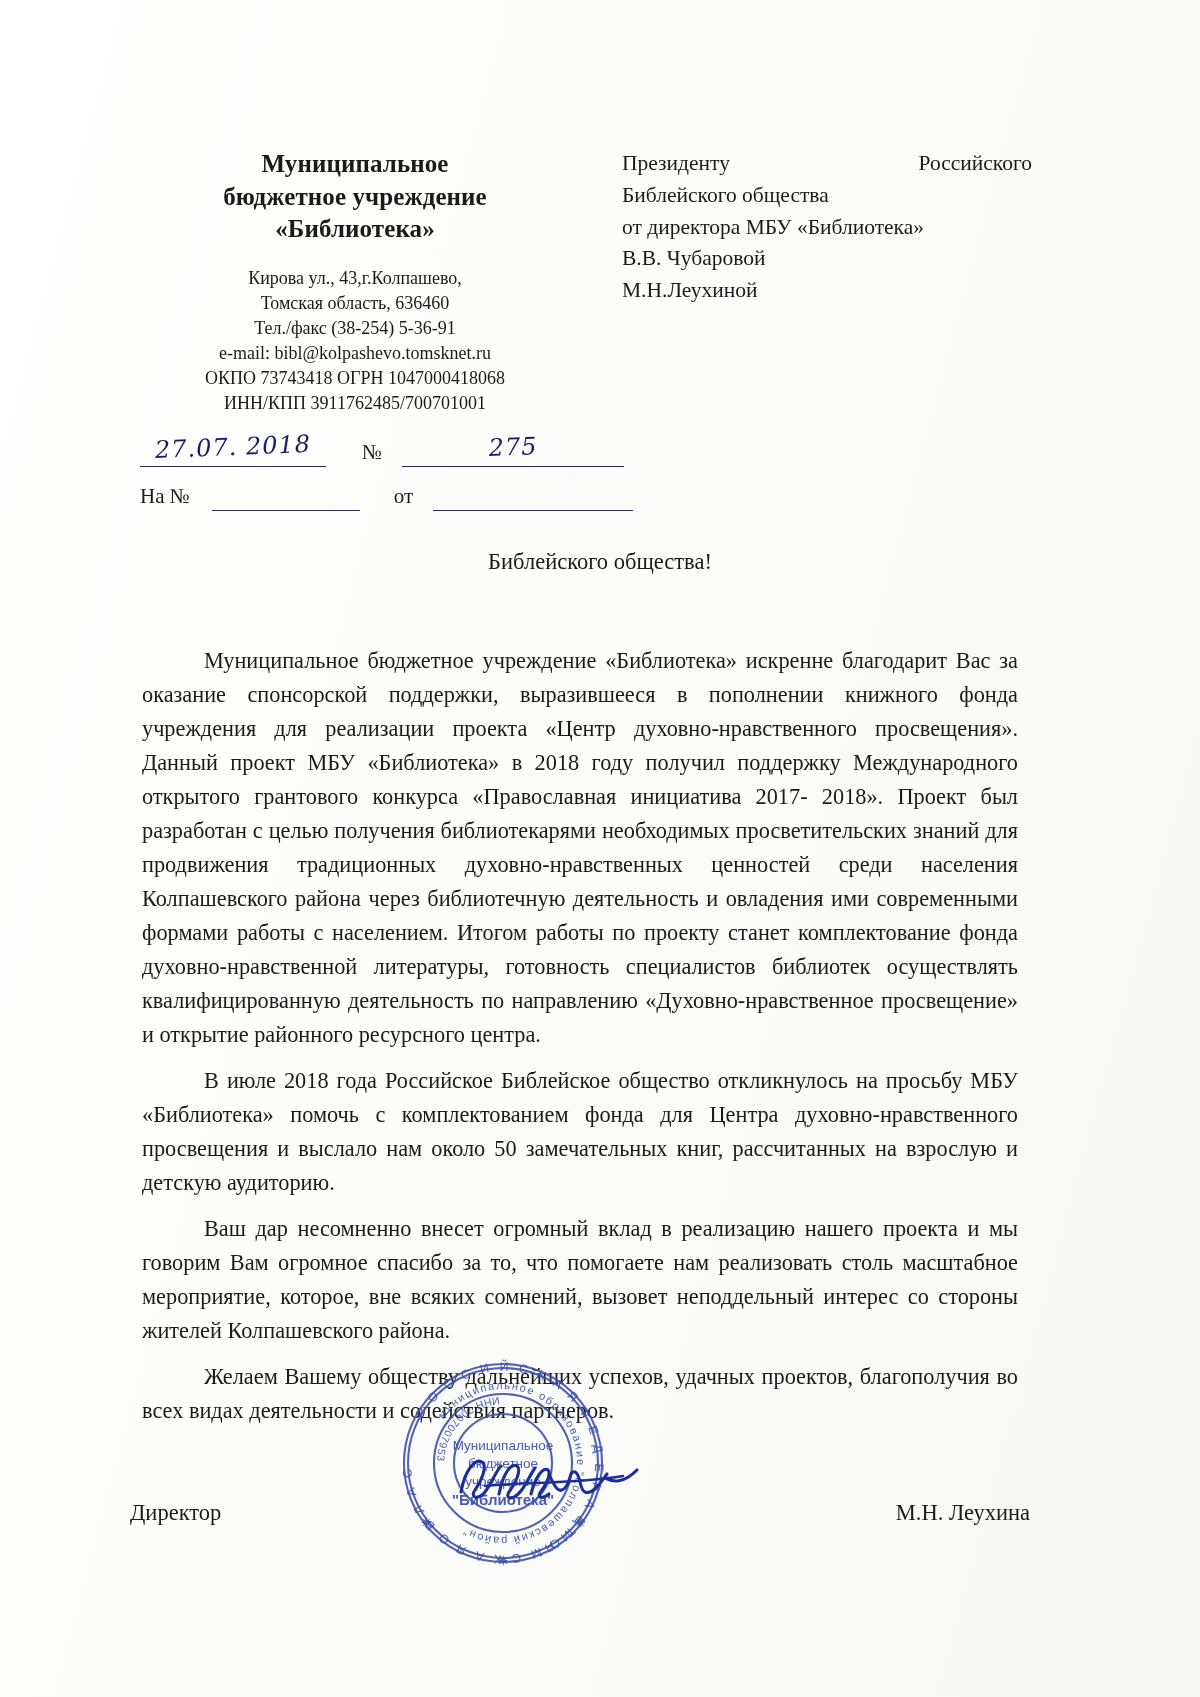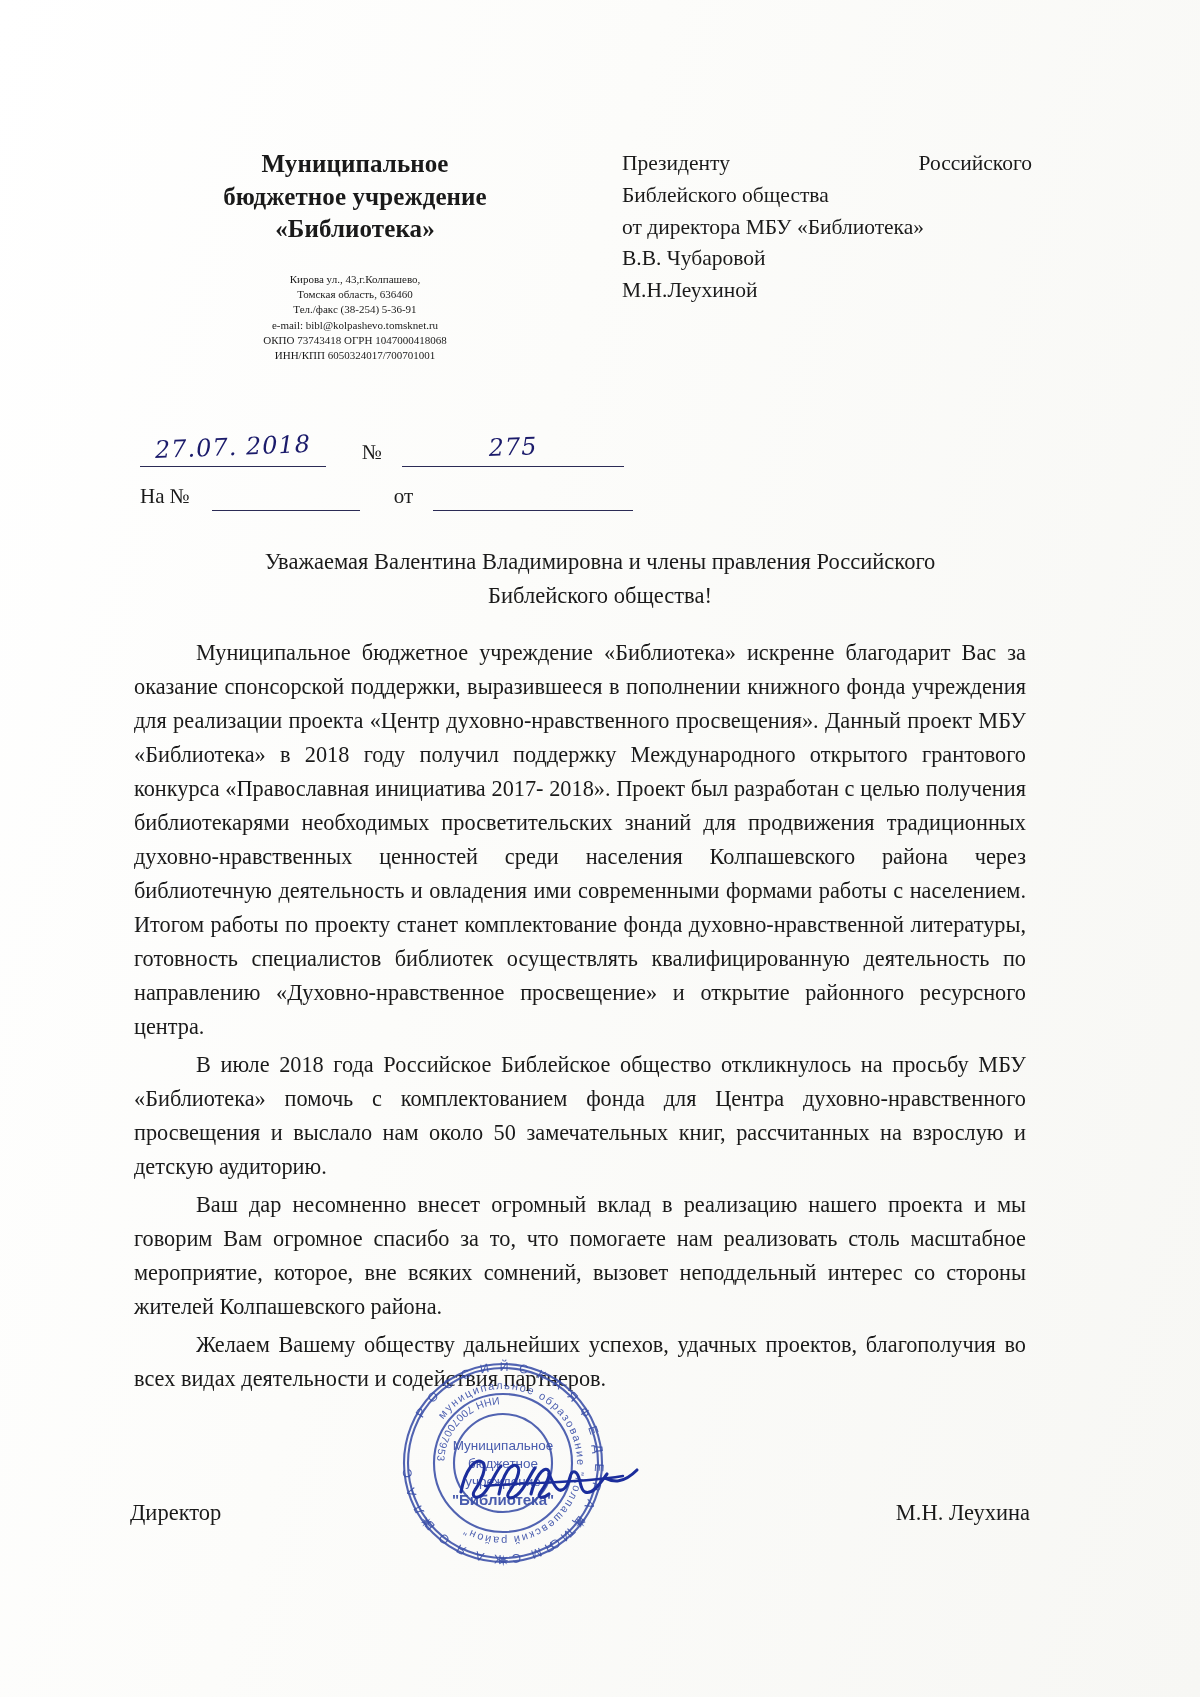--- a/index.html
+++ b/index.html
@@ -49,22 +49,22 @@
     text-align: center;
   }
   .org-title {
     font-weight: bold;
     font-size: 25px;
     line-height: 1.30;
     letter-spacing: 0.1px;
   }
   .org-title div { white-space: nowrap; }
   .org-contacts {
-    margin-top: 26px;
-    font-size: 11px;
+    margin-top: 20px;
+    font-size: 18px;
     line-height: 1.40;
   }
   .org-contacts div { white-space: nowrap; }
 
   .addressee {
     margin-left: 32px;
     width: 410px;
     font-size: 21.5px;
     line-height: 1.48;
   }
@@ -127,21 +127,21 @@
     position: absolute;
     top: 632px;
     left: 130px;
     width: 900px;
     font-size: 22.3px;
     line-height: 1.525;
     text-align: justify;
     text-justify: inter-word;
   }
   .body-text p {
-    margin: 4px;
+    margin: 12px;
     text-indent: 62px;
   }
 
   
   .sign-row {
     position: absolute;
     top: 1468px;
     left: 130px;
     width: 900px;
     display: flex;
@@ -184,21 +184,21 @@
           <div>Муниципальное</div>
           <div>бюджетное учреждение</div>
           <div>«Библиотека»</div>
         </div>
         <div class="org-contacts">
           <div>Кирова ул., 43,г.Колпашево,</div>
           <div>Томская область, 636460</div>
           <div>Тел./факс (38-254) 5-36-91</div>
           <div>e-mail: bibl@kolpashevo.tomsknet.ru</div>
           <div>ОКПО 73743418  ОГРН 1047000418068</div>
-          <div>ИНН/КПП 6050324017/700701001</div>
+          <div>ИНН/КПП 3911762485/700701001</div>
         </div>
       </div>
 
       <div class="addressee">
         <div class="just-line">
           <span>Президенту</span>
           <span>Российского</span>
         </div>
         <div>Библейского общества</div>
         <div>от директора МБУ «Библиотека»</div>
@@ -222,21 +222,20 @@
       <span class="slot rule" style="width:148px;height:28px;margin-left:12px;">
         <span class="slot-ink hand"></span>
       </span>
       <span class="lbl" style="margin-left:24px;">от</span>
       <span class="slot rule" style="width:200px;height:28px;margin-left:10px;">
         <span class="slot-ink hand"></span>
       </span>
     </div>
 
     <div class="salutation">
-      <div>Уважаемая Валентина Владимировна и члены правления Российского</div>
       <div>Библейского общества!</div>
     </div>
 
     <div class="body-text">
       <p>Муниципальное бюджетное учреждение «Библиотека» искренне благодарит Вас за оказание спонсорской поддержки, выразившееся в пополнении книжного фонда учреждения для реализации проекта «Центр духовно-нравственного просвещения». Данный проект МБУ «Библиотека» в 2018 году получил поддержку Международного открытого грантового конкурса «Православная инициатива 2017- 2018». Проект был разработан с целью получения библиотекарями необходимых просветительских знаний для продвижения традиционных духовно-нравственных ценностей среди населения Колпашевского района через библиотечную деятельность и овладения ими современными формами работы с населением. Итогом работы по проекту станет комплектование фонда духовно-нравственной литературы, готовность специалистов библиотек осуществлять квалифицированную деятельность по направлению «Духовно-нравственное просвещение» и открытие районного ресурсного центра.</p>
       <p>В июле 2018 года Российское Библейское общество откликнулось на просьбу МБУ «Библиотека» помочь с комплектованием фонда для Центра духовно-нравственного просвещения и выслало нам около 50 замечательных книг, рассчитанных на взрослую и детскую аудиторию.</p>
       <p>Ваш дар несомненно внесет огромный вклад в реализацию нашего проекта и мы говорим Вам огромное спасибо за то, что помогаете нам реализовать столь масштабное мероприятие, которое, вне всяких сомнений, вызовет неподдельный интерес со стороны жителей Колпашевского района.</p>
       <p>Желаем Вашему обществу дальнейших успехов, удачных проектов, благополучия во всех видах деятельности и содействия партнеров.</p>
     </div>
 

